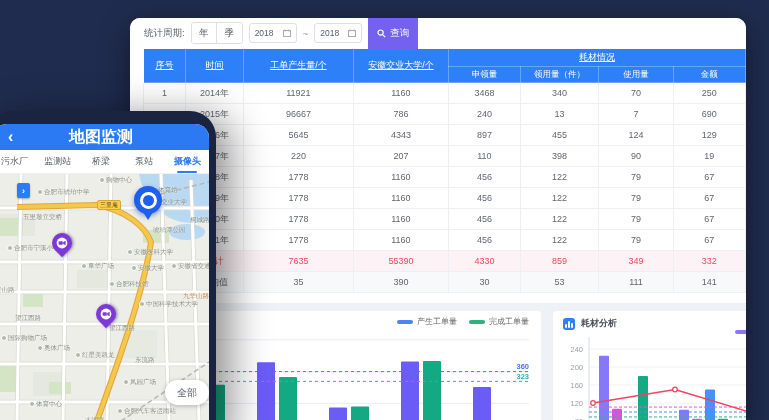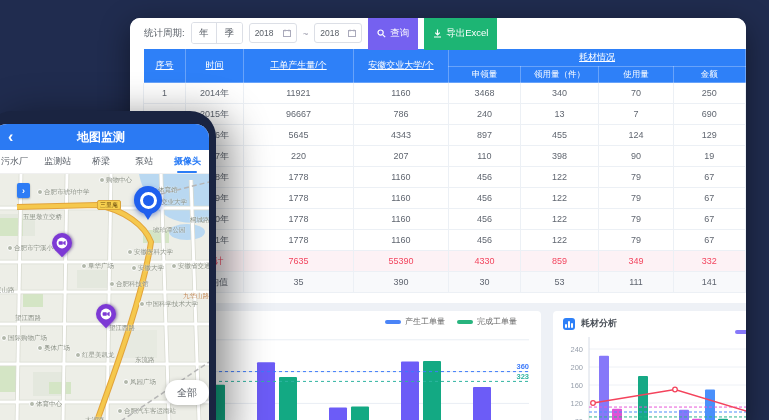--- a/index.html
+++ b/index.html
@@ -39,39 +39,39 @@
   thead tr.h1 th{height:15px;text-decoration:underline;}
   thead tr.h2 th{height:13px;font-size:8.5px;}
   tbody td{height:18px;font-size:9px;color:#606670;border:1px solid #ecf0f5;background:#fff;overflow:hidden;white-space:nowrap;}
   tr.total td{color:#f2465f;background:#fdf2f5;}
   tr.avg td{color:#606670;background:#f8f9fb;}
   
   .charts-row{display:flex;gap:12px;padding:8px 0 0 13px;}
   .chart-card{background:#fff;border-radius:4px;position:relative;height:170px;flex:none;}
   .chart-left{width:398px;}
   .chart-right{width:427px;}
-  .legend{position:absolute;top:5px;right:24px;display:flex;gap:12px;align-items:center;font-family:Liberation Mono, monospace;}
+  .legend{position:absolute;top:5px;right:12px;display:flex;gap:12px;align-items:center;font-family:Liberation Mono, monospace;}
   .legend .item{display:flex;align-items:center;gap:4px;font-size:8px;color:#666;}
   .dash{width:16px;height:4px;border-radius:2px;}
   .chart-head{position:absolute;top:6px;left:10px;display:flex;align-items:center;gap:6px;}
   .chart-icon{width:12px;height:12px;border-radius:3px;background:#2e80f8;display:flex;align-items:flex-end;justify-content:center;gap:1px;padding-bottom:2px;box-sizing:border-box;}
   .chart-icon i{display:block;width:2px;background:#fff;border-radius:1px;}
   .chart-title{font-size:9px;font-weight:bold;color:#4a5058;}
   .legend-dash-right{position:absolute;top:9px;left:182px;}
   
   .phone{
     position:absolute;left:-14px;top:111px;width:230px;height:330px;
     background:#1a2441;border-radius:26px 26px 0 0;
     padding:13px 7px 0 7px;box-sizing:border-box;
     box-shadow:14px 6px 40px rgba(0,0,0,.45);
   }
   .screen{width:216px;height:296px;border-radius:14px 14px 0 0;overflow:hidden;background:#fff;display:flex;flex-direction:column;}
   .p-header{height:26px;background:#2b7af3;position:relative;display:flex;align-items:center;justify-content:center;flex:none;}
   .p-back{position:absolute;left:15px;top:1px;color:#fff;font-size:16px;font-weight:bold;line-height:24px;cursor:pointer;}
-  .p-title{color:#fff;font-size:12px;font-weight:bold;text-align:right;}
+  .p-title{color:#fff;font-size:16px;font-weight:bold;text-align:right;}
   .p-tabs{height:23px;display:flex;align-items:stretch;background:#fff;border-bottom:1px solid #f0f0f0;flex:none;}
   .p-tab{flex:1;display:flex;align-items:center;justify-content:center;font-size:9px;color:#5a6068;position:relative;cursor:pointer;}
   .p-tab.active{color:#2a7cf6;font-weight:bold;}
   .p-tab.active::after{content:"";position:absolute;bottom:0;left:50%;margin-left:-10px;width:20px;height:2.5px;background:#2a7cf6;border-radius:1px;}
   .p-map{flex:1;position:relative;background:#edeee7;overflow:hidden;}
   .map-label{position:absolute;font-size:6.5px;color:#8a9084;white-space:nowrap;text-shadow:0 0 2px #fff;line-height:7px;}
   .poi{display:inline-block;width:4px;height:4px;border-radius:50%;background:#b2b8ab;border:1px solid #fff;margin-right:1px;vertical-align:middle;}
   .road-badge{position:absolute;left:104px;top:26px;background:#f7d04e;border:1px solid #d9a43c;border-radius:2px;font-size:6px;color:#6b4d0e;padding:0 2px;line-height:8px;}
   .expander{position:absolute;left:24px;top:9px;width:13px;height:15px;background:#2e7cf5;border-radius:2px;color:#fff;font-size:9px;font-weight:bold;display:flex;align-items:center;justify-content:center;cursor:pointer;box-shadow:0 1px 2px rgba(0,0,0,.3);}
   .all-btn{position:absolute;left:172px;top:206px;width:44px;height:25px;background:#fff;border-radius:13px;display:flex;align-items:center;justify-content:center;font-size:10px;color:#5f646b;box-shadow:0 1px 5px rgba(0,0,0,.25);cursor:pointer;}
@@ -108,28 +108,20 @@
             <line x1="2" y1="0.5" x2="2" y2="2.5" stroke="#aab"></line>
             <line x1="6" y1="0.5" x2="6" y2="2.5" stroke="#aab"></line>
           </svg>
       </span>
       <button class="btn btn-query">
         <svg width="9" height="9" viewBox="0 0 9 9">
             <circle cx="3.6" cy="3.6" r="2.6" fill="none" stroke="#fff" stroke-width="1.2"></circle>
             <line x1="5.6" y1="5.6" x2="8.2" y2="8.2" stroke="#fff" stroke-width="1.2"></line>
           </svg>
         <span>查询</span>
-      </button>
-      <button class="btn btn-export">
-        <svg width="9" height="9" viewBox="0 0 9 9">
-            <line x1="4.5" y1="0.5" x2="4.5" y2="5.5" stroke="#fff" stroke-width="1.2"></line>
-            <path d="M2.2,3.6 L4.5,6 L6.8,3.6" fill="none" stroke="#fff" stroke-width="1.2"></path>
-            <line x1="1" y1="8" x2="8" y2="8" stroke="#fff" stroke-width="1.2"></line>
-          </svg>
-        <span>导出Excel</span>
       </button>
     </div>
     <div class="table-wrap">
       <table>
         <colgroup>
           <col class="c1">
             <col class="c2">
             <col class="c3">
             <col class="c4">
           <col class="c5">

